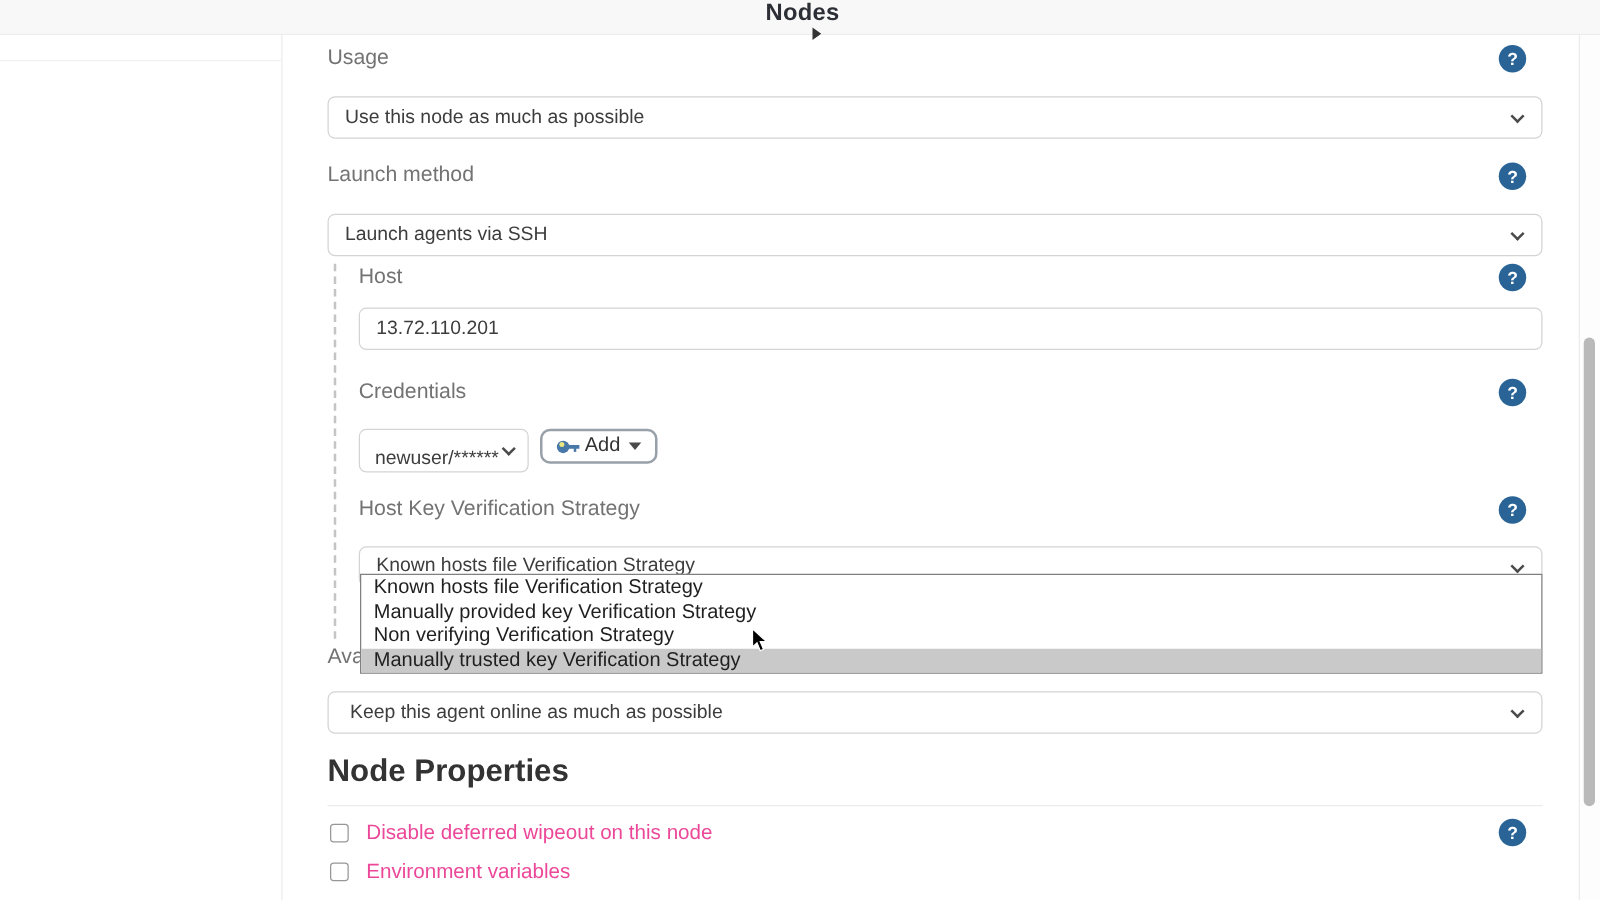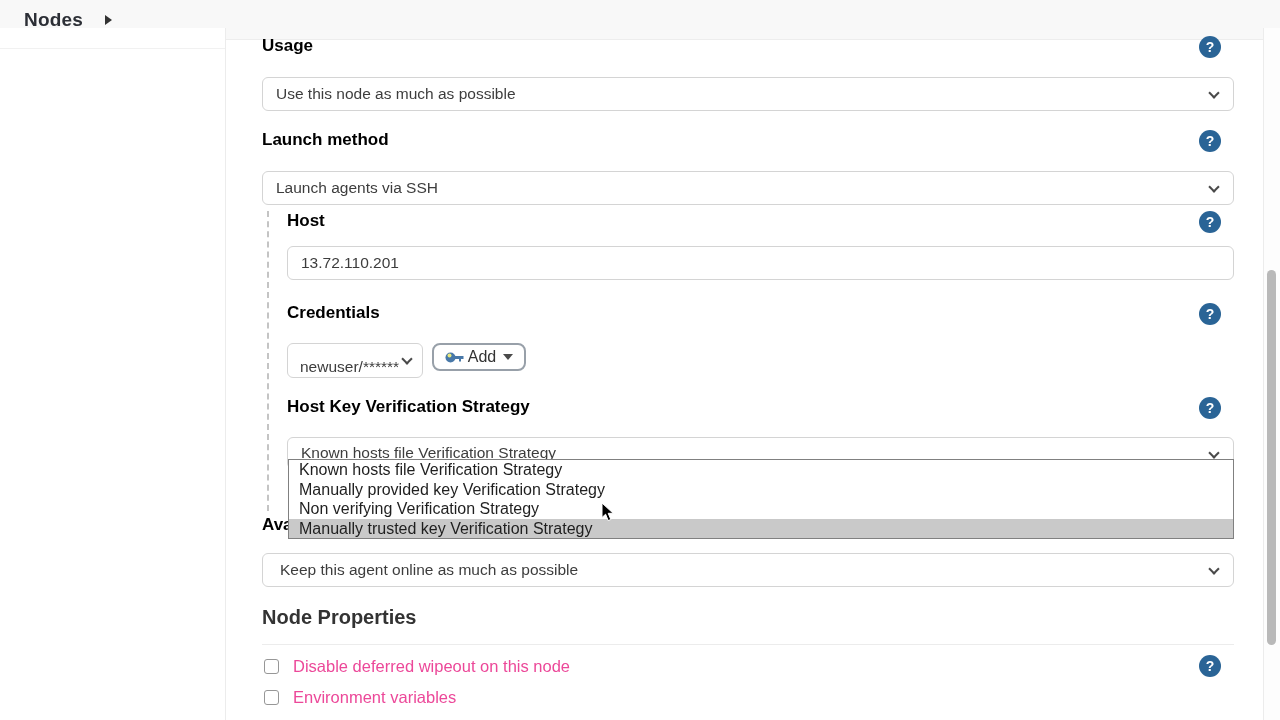--- a/index.html
+++ b/index.html
@@ -1,39 +1,39 @@
 <!DOCTYPE html>
 <html><head>
 <meta charset="utf-8">
 <style>
   * { margin:0; padding:0; box-sizing:border-box; }
   html,body { width:1280px; height:720px; overflow:hidden; background:#fff;
               font-family:"Liberation Sans", sans-serif; color:#333; }
 
   
-  .topbar { position:absolute; left:0; top:0; width:1280px; height:40px;
+  .topbar { position:absolute; left:0; top:0; width:1280px; height:28px;
             background:#f8f8f8; border-bottom:1px solid #ededed;
-            display:flex; align-items:center; padding-left:24px; }
+            display:flex; align-items:center; padding-left:4px;flex-direction:column; }
   .crumb { font-size:19px; font-weight:700; color:#2c2f36; letter-spacing:.2px; }
   .crumb-chev { width:0; height:0; margin-left:22px;
                 border-left:7px solid #333; border-top:5px solid transparent;
                 border-bottom:5px solid transparent; }
 
   
   .sidebar { position:absolute; left:0; top:28px; width:226px; height:692px;
              background:#fff; border-right:1px solid #ececec; }
   .sidebar-line { position:absolute; left:0; top:20px; width:225px;
                   border-top:1px solid #f1f1f1; }
 
   
   .main { position:absolute; left:226px; top:28px; width:1038px; height:692px;
           padding:0 30px 0 36px; }
 
   .label-row { display:flex; justify-content:space-between; align-items:flex-start; }
-  .jlabel { font-size:17px; font-weight:700; color:#000000; line-height:20px; }
+  .jlabel { font-size:17px; font-weight:400; color:#737373; line-height:20px; }
   .help { width:22px; height:22px; border-radius:50%; background:#2a6496;
           color:#fff; font-size:14px; font-weight:700; line-height:22px;
           text-align:center; margin-right:13px; flex:0 0 auto; cursor:pointer; }
 
   .control { position:relative; height:34px; border:1px solid #d4d4d4; border-radius:6px;
              background:#fff; display:flex; align-items:center; padding:0 34px 0 13px;
              font-size:15.5px; color:#3d3d3d; }
   .chev { position:absolute; right:15px; top:11px; width:8px; height:8px;
           border-right:2px solid #4a4a4a; border-bottom:2px solid #4a4a4a;
           transform:rotate(45deg); }
@@ -57,21 +57,21 @@
              gap:4px; font-size:16px; color:#333; cursor:pointer; }
   .caret-down { width:0; height:0; border-top:6px solid #4a4a4a;
                 border-left:5px solid transparent; border-right:5px solid transparent;
                 margin-left:3px; }
   .g-hkvs { margin-top:19px; }
   .g-hkvs .control { margin-top:18px; height:32px; }
 
   .g-avail { margin-top:4px; }
   .g-avail .control { margin-top:18px;padding-left:17px; }
 
-  .np-heading { margin-top:15px; font-size:20px; font-weight:700; color:#333;
+  .np-heading { margin-top:15px; font-size:25px; font-weight:700; color:#333;
                 line-height:30px; }
   .np-divider { margin-top:12px; border-bottom:1px solid #ececec; }
 
   .cb-row { display:flex; align-items:center; margin-top:11px; height:20px;
             padding-left:2px; }
   .cb-box { width:15px; height:15px; border:1px solid #979797; border-radius:3px;
             background:#fff; flex:0 0 auto; cursor:pointer; }
   .cb-label { margin-left:14px; font-size:16.5px; color:#ec4899; }
   .cb-row .help { margin-left:auto; }
 

